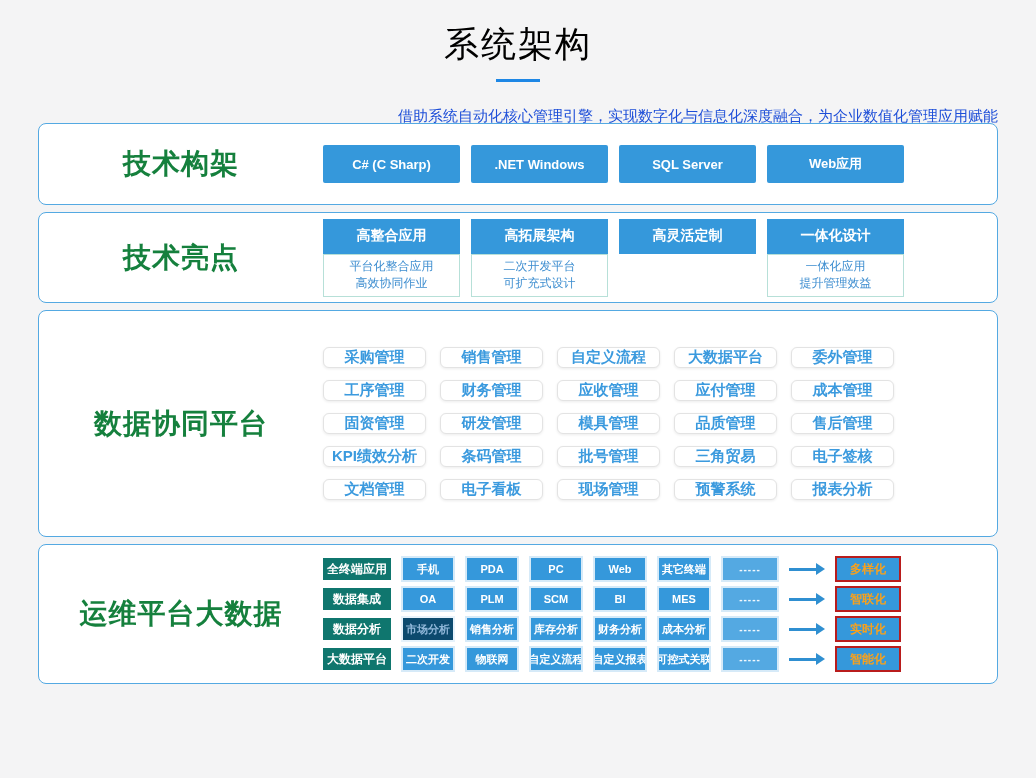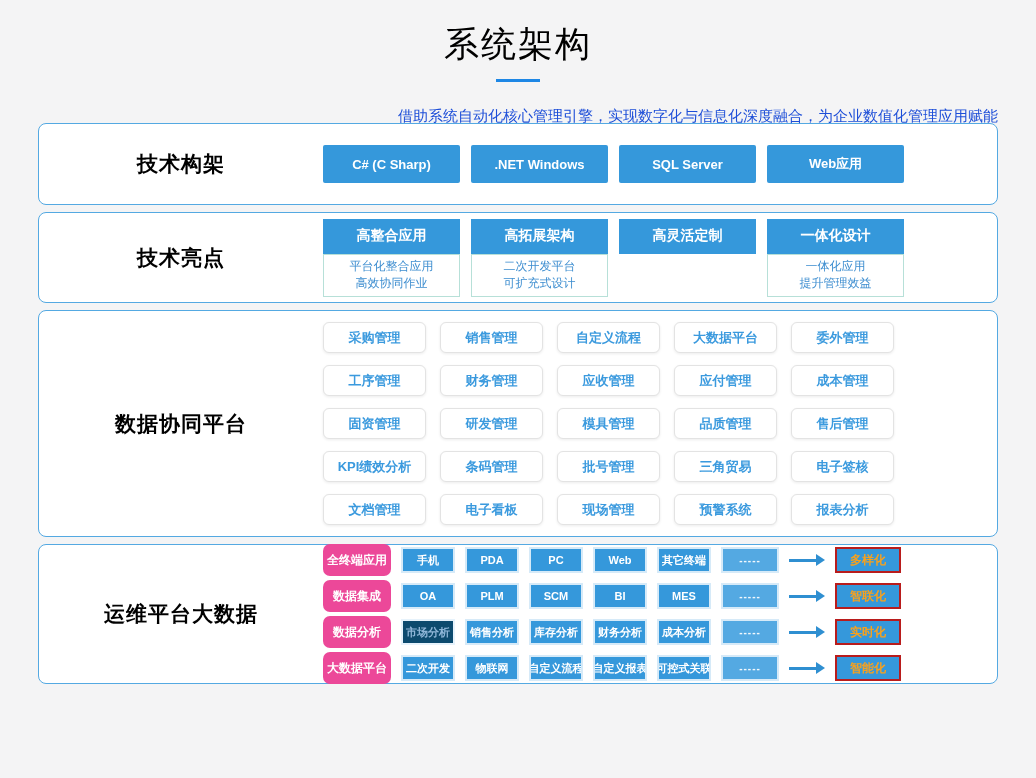--- a/index.html
+++ b/index.html
@@ -28,21 +28,21 @@
 
   
   .section {
     display:flex; align-items:center;
     background:#ffffff; border:1px solid #54a9e2; border-radius:8px;
     margin-bottom:7px;
   }
   .section:first-of-type { margin-top:54px; }
   .section-label {
     width:284px; flex:0 0 284px; text-align:center;
-    color:#000000; font-size:21px; font-weight:bold; letter-spacing:1px;
+    color:#15803d; font-size:28px; font-weight:bold; letter-spacing:1px;
   }
   .section-content { flex:1; }
 
   
   .sec-stack { height:82px; }
   .stack-row { display:flex; }
   .btn-solid {
     width:137px; height:38px; margin-right:11px;
     background:#3598db; border-radius:2px;
     color:#fff; font-size:13px; font-weight:bold;
@@ -64,38 +64,38 @@
   .card-line {
     text-align:center; font-size:12px; color:#3e8ed0; line-height:17px;
   }
 
   
   .sec-platform { height:227px; }
   .module-grid {
     display:grid; grid-template-columns:repeat(5,103px); gap:12px 14px;
   }
   .tile {
-    height:31px; background:#fff;
+    height:21px; background:#fff;
     border:1px solid #e3e3e3; border-radius:6px;
     box-shadow:0 1px 3px rgba(0,0,0,0.08);
-    color:#3b9ade; font-size:13px; font-weight:bold;
+    color:#3b9ade; font-size:15px; font-weight:bold;
     display:flex; align-items:center; justify-content:center;
   }
 
   
   .sec-bigdata { height:140px; }
   .bd-grid {
     display:grid;
     grid-template-columns:68px repeat(5,54px) 58px 36px 66px;
     gap:4px 10px; align-items:center;
   }
   .cat {
-    height:32px; background:#ec4899; color:#fff;
+    height:22px; background:#0f766e; color:#fff;
     font-size:12px; font-weight:bold;
-    display:flex; align-items:center; justify-content:center;border-radius:7px;
+    display:flex; align-items:center; justify-content:center;
   }
   .chip {
     height:26px; background:#3598db; border:2px solid #d6eaf8;
     color:#fff; font-size:11px; font-weight:bold;
     display:flex; align-items:center; justify-content:center;
     white-space:nowrap; overflow:hidden;
   }
   .chip.faded { background:#0c4a6e; border-color:#e6f2fb; color:#8fb6d8; }
   .chip.more { background:#54a9e2; color:rgba(255,255,255,0.92); font-size:10px; letter-spacing:1px; }
   .arrow { display:flex; align-items:center; height:26px; }

